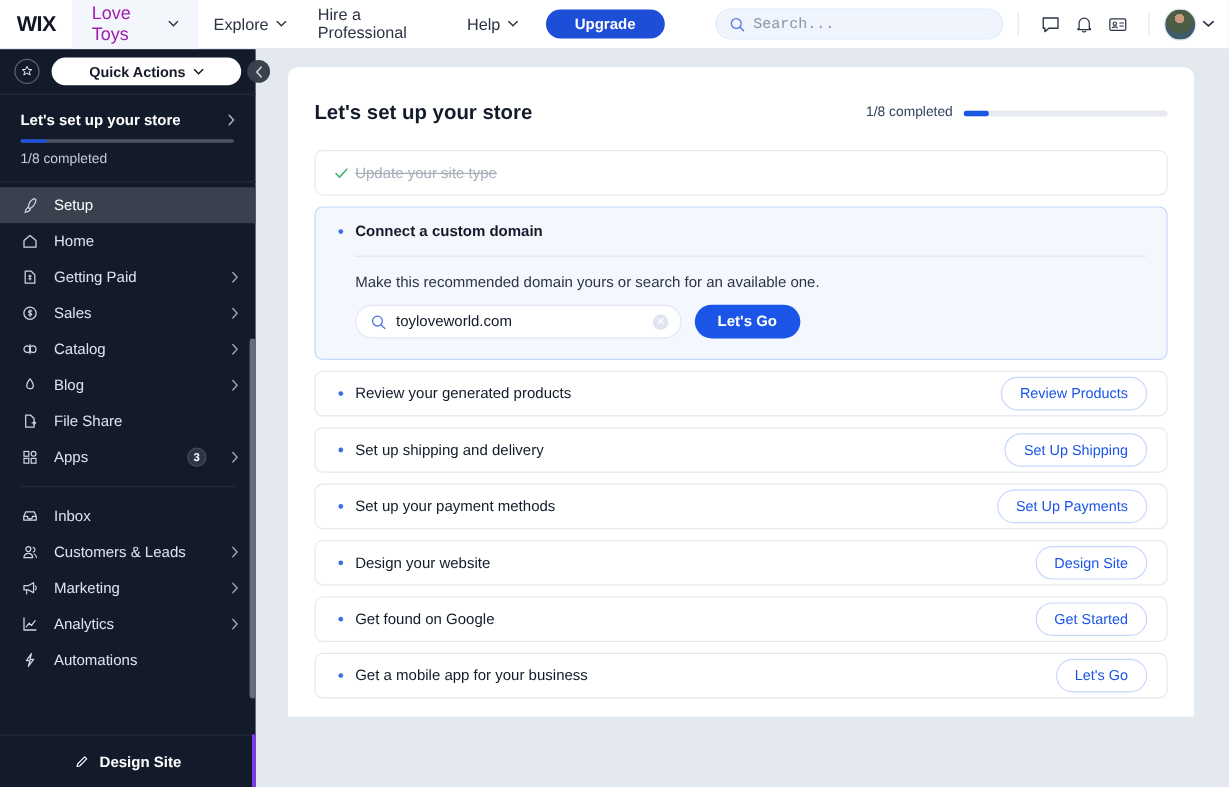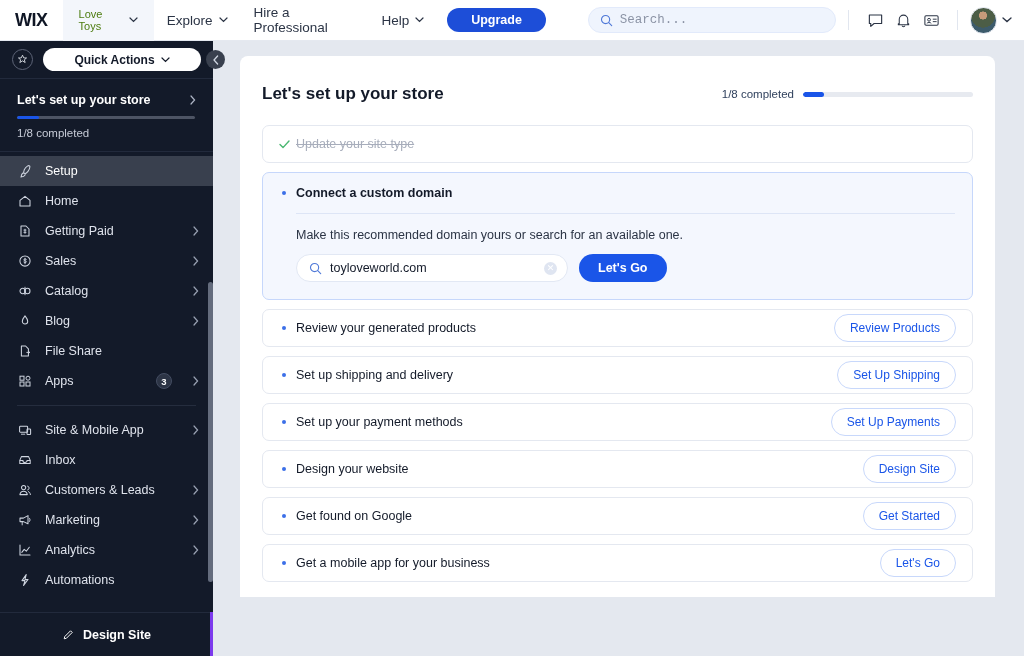--- a/index.html
+++ b/index.html
@@ -19,21 +19,21 @@
     display: flex; align-items: center;
   }
   .wix-logo {
     width: 70px; text-align: center;
     font-size: 18px; font-weight: 700; letter-spacing: -0.5px;
     color: #0f1625;
   }
   .site-tab {
     height: 41px; display: flex; align-items: center; gap: 8px;
     padding: 0 16px; background: #f3f6fb;
-    font-size: 11px; color: #4d7c0f; cursor: pointer;
+    font-size: 15px; color: #a21caf; cursor: pointer;
   }
   .nav-item {
     height: 41px; display: flex; align-items: center; gap: 6px;
     padding: 0 13px; font-size: 13.5px; color: #2b3445; cursor: pointer;
   }
   .upgrade-btn {
     margin-left: 10px;
     background: #1d4ed8; color: #fff;
     font-size: 12.5px; font-weight: 700;
     border: none; border-radius: 14px;
@@ -417,35 +417,20 @@
       <span class="s-badge">3</span>
       <span class="s-chev">
         <svg width="6" height="10" viewBox="0 0 6 10">
             <path d="M1 1l3.6 4L1 9" stroke="#9aa2b3" stroke-width="1.2" fill="none" stroke-linecap="round"></path>
           </svg>
       </span>
     </div>
 
     <div class="s-sep"></div>
 
-    <div class="s-item">
-      <span class="s-ico">
-        <svg width="14" height="14" viewBox="0 0 14 14">
-            <rect x="1.6" y="3.2" width="8" height="6" rx="0.8" stroke="#cfd5e0" stroke-width="1.05" fill="none"></rect>
-            <rect x="9" y="6" width="3.6" height="5.4" rx="0.7" stroke="#cfd5e0" stroke-width="1.05" fill="none"></rect>
-            <path d="M3.4 11.2h3.4" stroke="#cfd5e0" stroke-width="0.95" stroke-linecap="round"></path>
-          </svg>
-      </span>
-      <span>Site &amp; Mobile App</span>
-      <span class="s-chev">
-        <svg width="6" height="10" viewBox="0 0 6 10">
-            <path d="M1 1l3.6 4L1 9" stroke="#9aa2b3" stroke-width="1.2" fill="none" stroke-linecap="round"></path>
-          </svg>
-      </span>
-    </div>
 
     <div class="s-item">
       <span class="s-ico">
         <svg width="14" height="14" viewBox="0 0 14 14">
             <path d="M1.8 7.4l1.6-3.8h7.2l1.6 3.8v3H1.8z" stroke="#cfd5e0" stroke-width="1.05" fill="none" stroke-linejoin="round"></path>
             <path d="M1.8 7.4h3.1a2.1 2.1 0 004.2 0h3.1" stroke="#cfd5e0" stroke-width="1.05" fill="none"></path>
           </svg>
       </span>
       <span>Inbox</span>
     </div>

